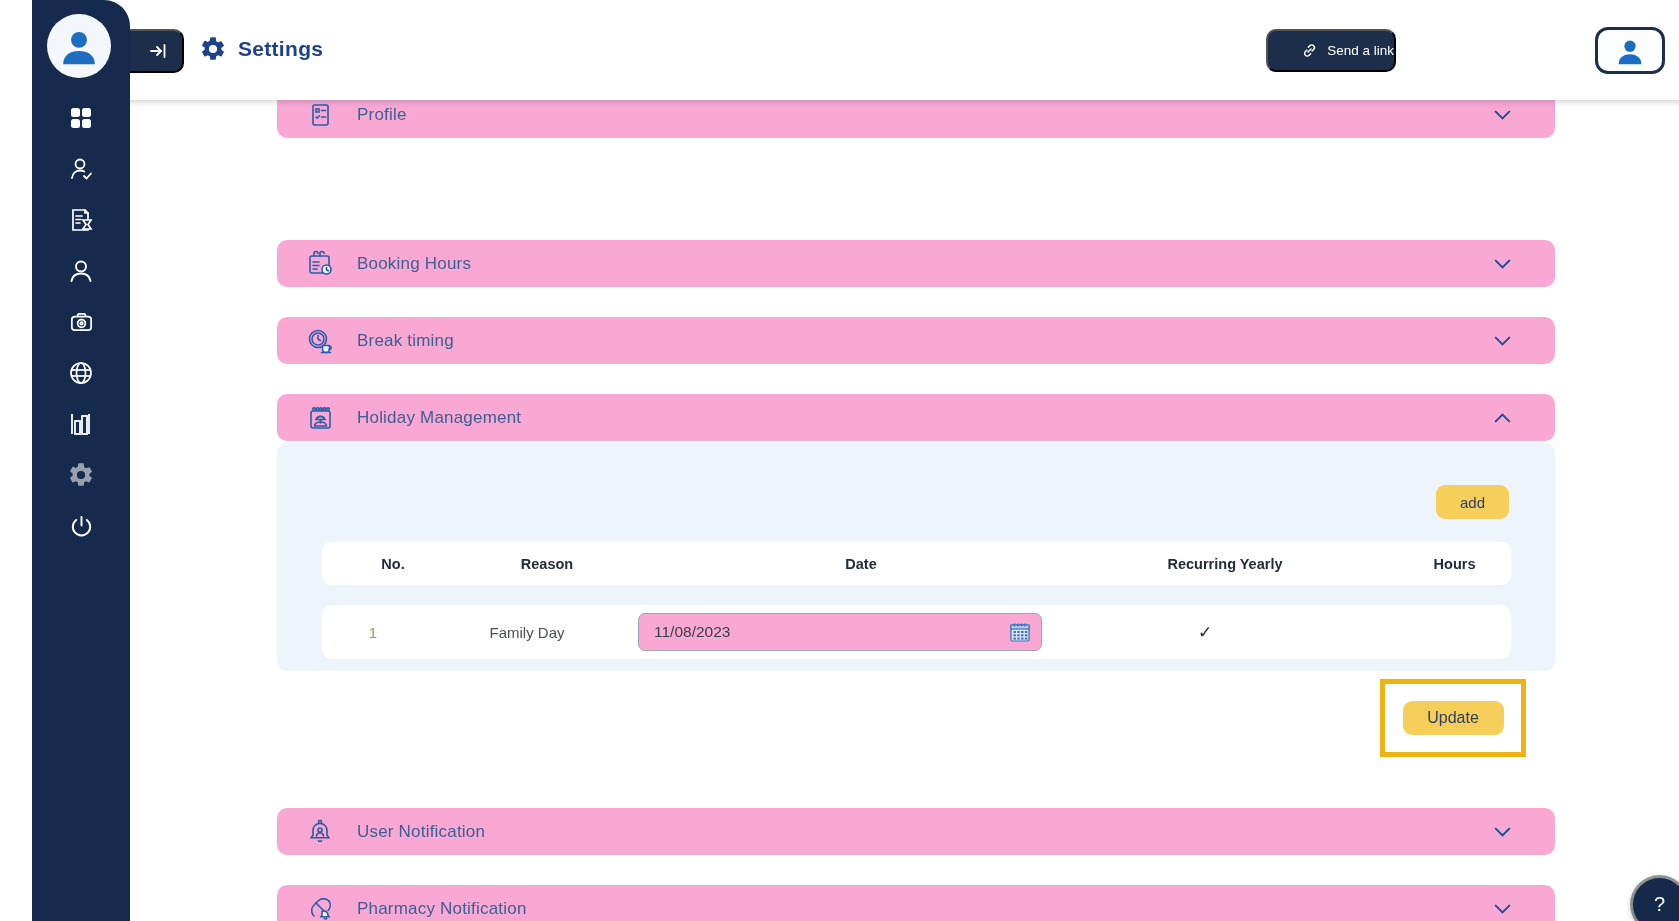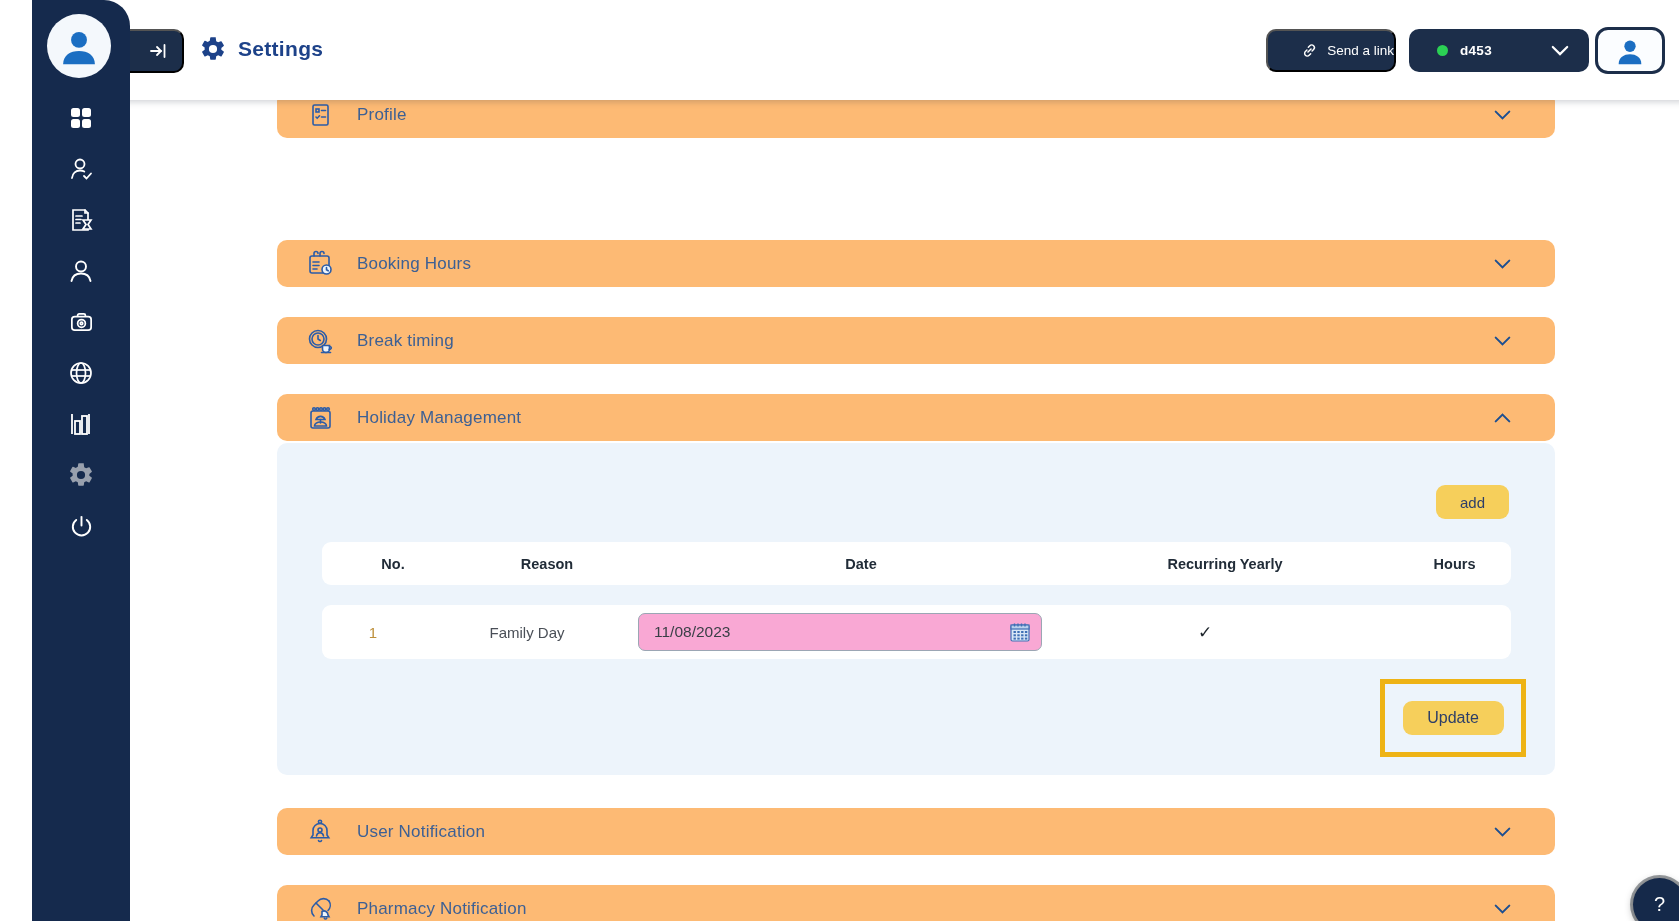--- a/index.html
+++ b/index.html
@@ -32,29 +32,29 @@
   
   .sidebar { position:absolute; left:0; top:0; width:98px; height:921px; background:#152a4d;
     border-top-right-radius:26px; z-index:10; }
   .side-avatar { position:absolute; left:15px; top:14px; width:64px; height:64px; border-radius:50%;
     background:#f4f8fc; display:flex; align-items:center; justify-content:center; cursor:pointer; overflow:hidden; }
   .side-icons { position:absolute; left:0; top:104px; width:98px; display:flex; flex-direction:column;
     align-items:center; gap:23px; }
   .side-icons .sicon { width:28px; height:28px; display:flex; align-items:center; justify-content:center; cursor:pointer; }
 
   
-  .section-row { position:absolute; left:245px; width:1278px; height:47px; background:#fdba74;
+  .section-row { position:absolute; left:245px; width:1278px; height:47px; background:#f9a8d4;
     border-radius:10px; display:flex; align-items:center; padding-left:27px; cursor:pointer; z-index:2; }
   .section-row .s-icon { width:32px; height:32px; display:flex; align-items:center; justify-content:center; }
   .section-label { margin-left:21px; font-size:17px; color:#3d6094; letter-spacing:.2px; }
   .row-chev { position:absolute; right:44px; top:50%; transform:translateY(-50%); cursor:pointer; }
   .row-chev.up { transform:translateY(-50%) rotate(180deg); }
 
   
-  .holiday-panel { position:absolute; left:245px; top:443px; width:1278px; height:332px;
+  .holiday-panel { position:absolute; left:245px; top:443px; width:1278px; height:228px;
     background:#edf4fb; border-radius:10px; z-index:2; }
   .add-btn { position:absolute; right:46px; top:42px; width:73px; height:34px; background:#f6cf5b;
     border:none; border-radius:9px; color:#2d3e68; font-size:15px; font-family:inherit; cursor:pointer; }
   .h-table-head, .h-table-row { position:absolute; left:45px; width:1189px; background:#fff; border-radius:9px;
     display:grid; grid-template-columns:102px 206px 422px 306px 153px; align-items:center; }
   .h-table-head { top:99px; height:43px; }
   .h-table-row  { top:162px; height:54px; }
   .h-th { text-align:center; font-size:14.5px; font-weight:bold; color:#212c38;padding-left:40px; }
   .h-td { text-align:center; font-size:15px; color:#4a4f57; }
   .h-td.no { color:#bd8f3a; }
@@ -108,29 +108,20 @@
     <span>
       <svg width="17" height="17" viewBox="0 0 20 20" fill="none" stroke="#fff" stroke-width="1.7" stroke-linecap="round">
         <path d="M8.2 11.8l3.6-3.6"></path>
         <path d="M7 9.5l-1.8 1.8a3.1 3.1 0 1 0 4.4 4.4l1.8-1.8"></path>
         <path d="M13 10.5l1.8-1.8a3.1 3.1 0 1 0-4.4-4.4L8.6 6.1"></path>
       </svg>
     </span>
     <span>Send a link</span>
   </button>
 
-  <div class="account-dd">
-    <span class="status-dot"></span>
-    <span class="account-id">d453</span>
-    <span class="chev">
-      <svg width="18" height="11" viewBox="0 0 20 12" fill="none" stroke="#fff" stroke-width="2.4" stroke-linecap="round">
-          <polyline points="2,2 10,10 18,2"></polyline>
-        </svg>
-    </span>
-  </div>
 
   <button class="avatar-btn">
     <span>
       <svg width="34" height="34" viewBox="0 0 36 36">
           <circle cx="18" cy="13" r="6" fill="#1b6ec2"></circle>
           <path d="M6 32c0-7 5.4-10.5 12-10.5S30 25 30 32z" fill="#1b6ec2"></path>
         </svg>
     </span>
   </button>
 

